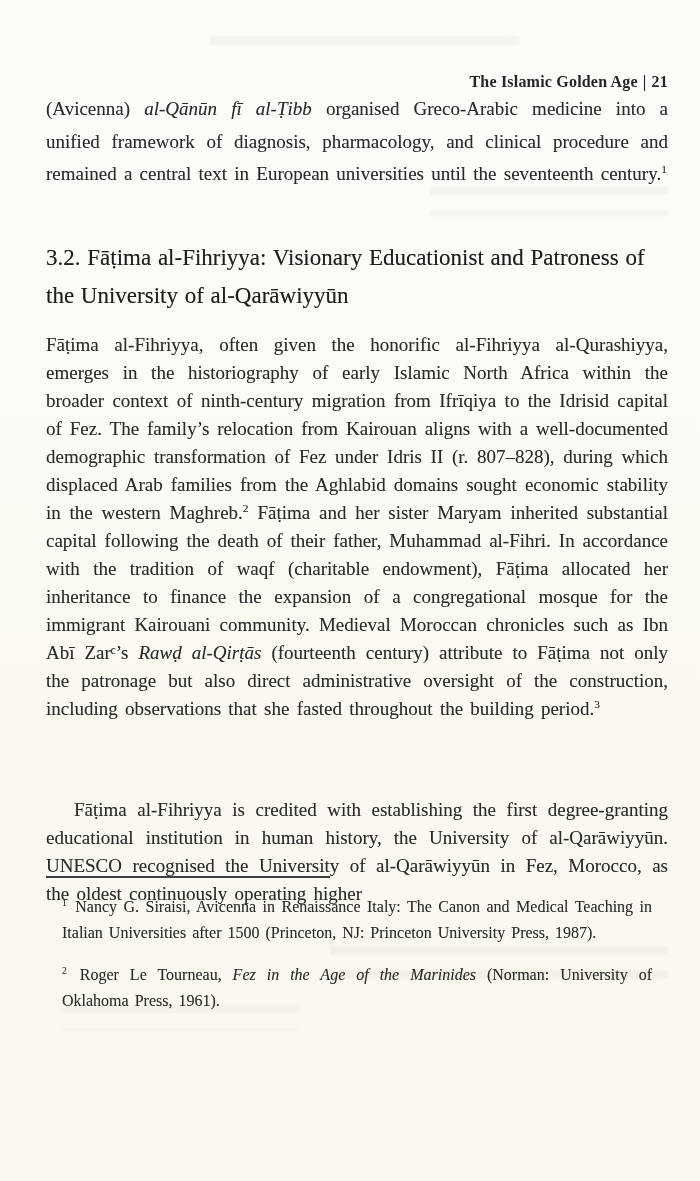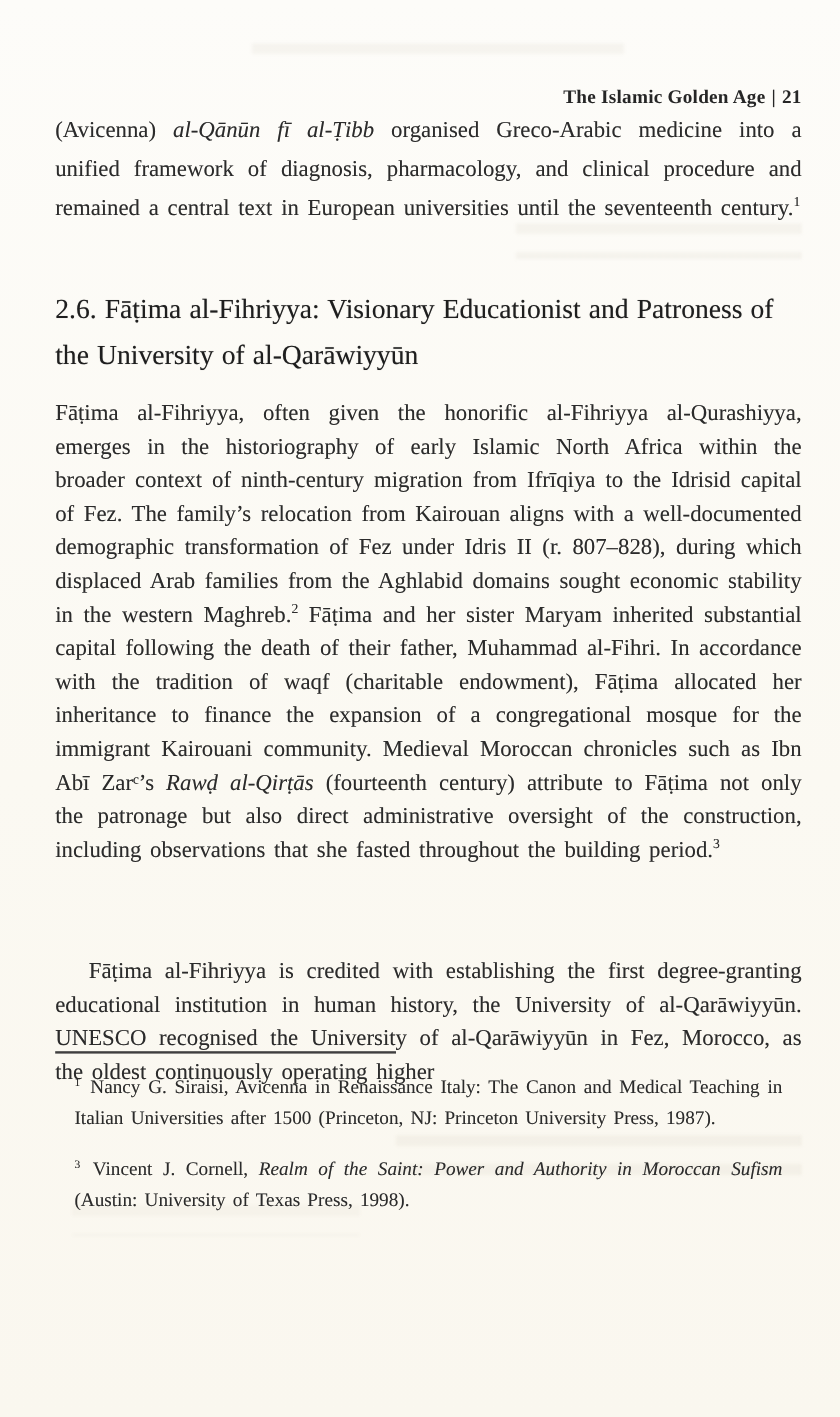--- a/index.html
+++ b/index.html
@@ -70,31 +70,31 @@
 <div class="ghost ghost-d"></div>
 
 <div class="block running-header">
   <span>The Islamic Golden Age</span><span class="sep">|</span><span>21</span>
 </div>
 
 <p class="block body para1">
   <span>(Avicenna) </span><em>al-Qānūn fī al-Ṭibb</em><span> organised Greco-Arabic medicine into a unified framework of diagnosis, pharmacology, and clinical procedure and remained a central text in European universities until the seventeenth century.</span><sup class="fnref">1</sup>
 </p>
 
-<h2 class="block section-heading">2.6. Fāṭima al-Fihriyya: Visionary Educationist and Patroness of the University of al-Qarāwiyyūn</h2>
+<h2 class="block section-heading">3.2. Fāṭima al-Fihriyya: Visionary Educationist and Patroness of the University of al-Qarāwiyyūn</h2>
 
 <p class="block body para2">
   <span>Fāṭima al-Fihriyya, often given the honorific al-Fihriyya al-Qurashiyya, emerges in the historiography of early Islamic North Africa within the broader context of ninth-century migration from Ifrīqiya to the Idrisid capital of Fez. The family’s relocation from Kairouan aligns with a well-documented demographic transformation of Fez under Idris II (r. 807–828), during which displaced Arab families from the Aghlabid domains sought economic stability in the western Maghreb.</span><sup class="fnref">2</sup><span> Fāṭima and her sister Maryam inherited substantial capital following the death of their father, Muhammad al-Fihri. In accordance with the tradition of waqf (charitable endowment), Fāṭima allocated her inheritance to finance the expansion of a congregational mosque for the immigrant Kairouani community. Medieval Moroccan chronicles such as Ibn Abī Zarᶜ’s </span><em>Rawḍ al-Qirṭās</em><span> (fourteenth century) attribute to Fāṭima not only the patronage but also direct administrative oversight of the construction, including observations that she fasted throughout the building period.</span><sup class="fnref">3</sup>
 </p>
 
 <p class="block body para3">Fāṭima al-Fihriyya is credited with establishing the first degree-granting educational institution in human history, the University of al-Qarāwiyyūn. UNESCO recognised the University of al-Qarāwiyyūn in Fez, Morocco, as the oldest continuously operating higher</p>
 
 <div class="block footnote-area">
   <div class="footnote-rule"></div>
   <div class="footnotes">
     <p>
       <sup class="fnref">1</sup><span> Nancy G. Siraisi, Avicenna in Renaissance Italy: The Canon and Medical Teaching in Italian Universities after 1500 (Princeton, NJ: Princeton University Press, 1987).</span><em></em><span></span>
     </p>
     <p>
-      <sup class="fnref">3</sup><span> Vincent J. Cornell, </span><em>Realm of the Saint: Power and Authority in Moroccan Sufism</em><span> (Austin: University of Texas Press, 1998).</span>
+      <sup class="fnref">2</sup><span> Roger Le Tourneau, </span><em>Fez in the Age of the Marinides</em><span> (Norman: University of Oklahoma Press, 1961).</span>
     </p>
   </div>
 </div>
 
 </body></html>

